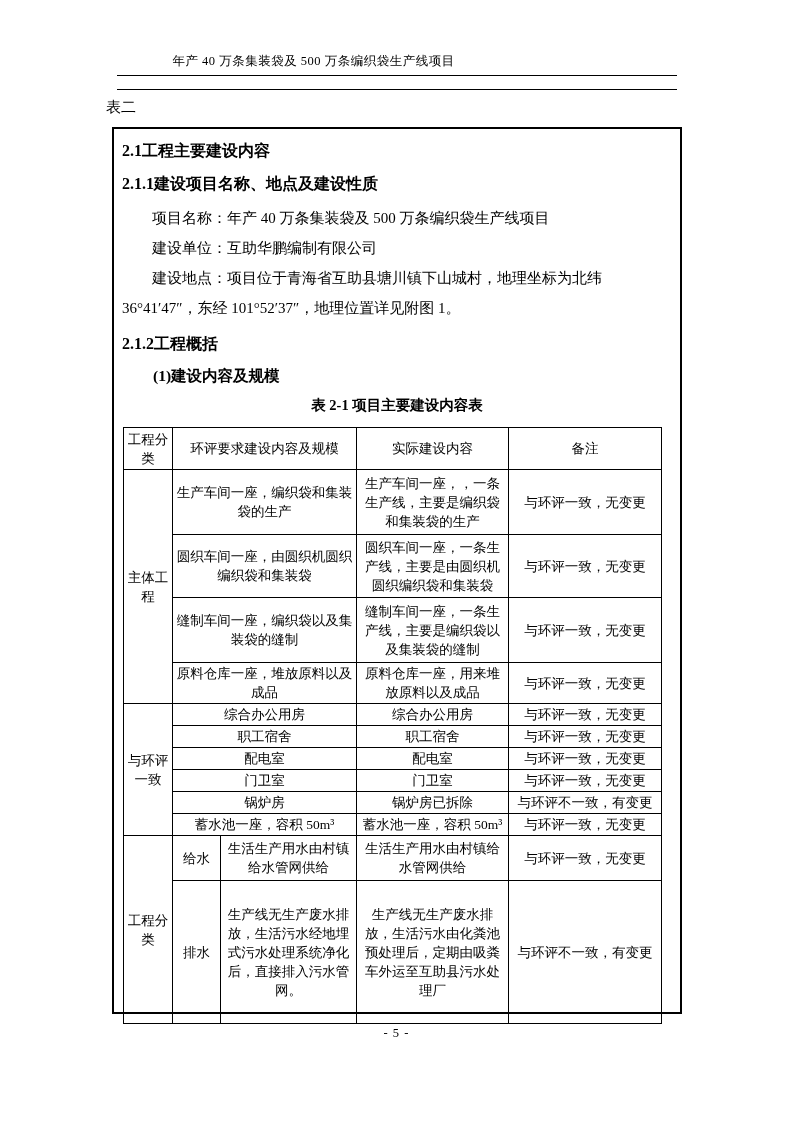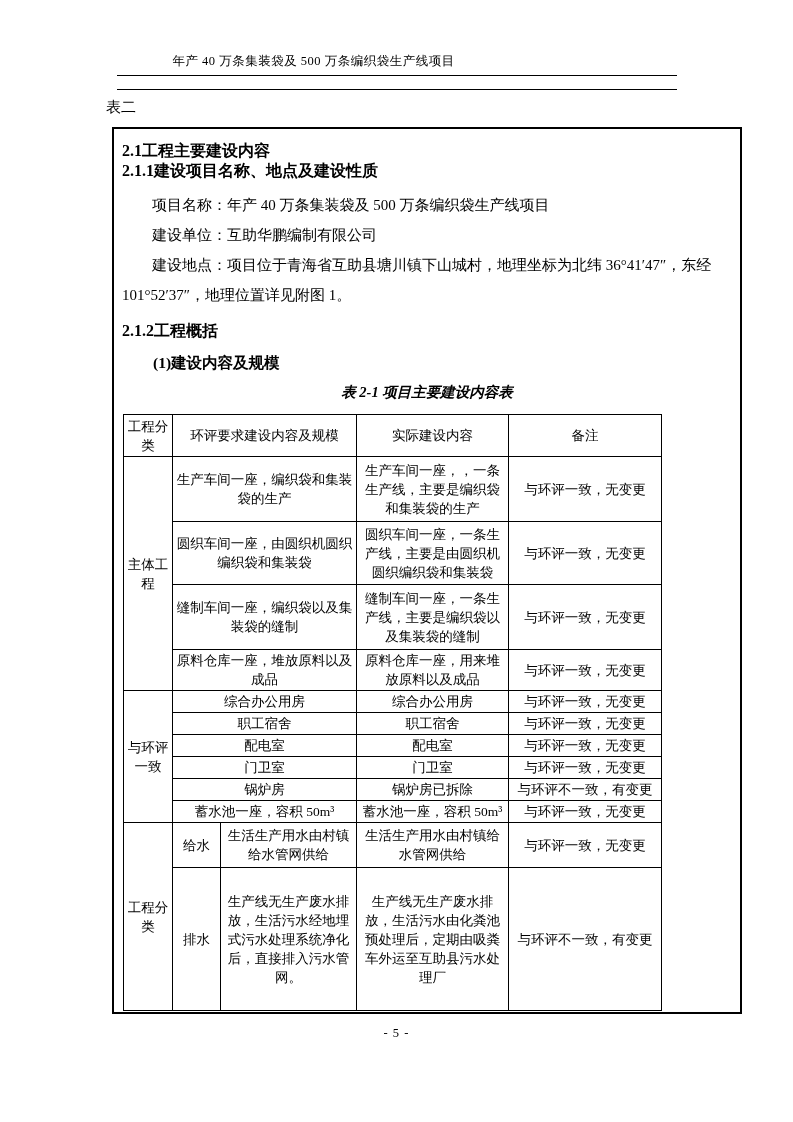--- a/index.html
+++ b/index.html
@@ -10,31 +10,31 @@
   }
   .page-header-title{
     position:absolute;top:53px;left:0;width:627px;text-align:center;
     font-size:12.5px;letter-spacing:0.5px;
   }
   .hrule{position:absolute;left:117px;width:560px;height:0;border-top:1px solid #000;}
   .hrule-1{top:75px;}
   .hrule-2{top:89px;}
   .table-label{position:absolute;left:106px;top:98px;font-size:15px;}
   .content-box{
-    position:absolute;left:112px;top:127px;width:630px;height:887px;
+    position:absolute;left:112px;top:127px;width:570px;height:887px;
     border:2px solid #000;box-sizing:border-box;padding:6px 8px 0 8px;
   }
   .h-sec{font-size:16px;font-weight:bold;margin:0;line-height:20px;}
   .h1x{margin-top:6px;}
-  .h2x{}
+  .h2x{margin-top:13px;}
   .h3x{margin-top:11px;}
   .para{font-size:15px;line-height:30px;margin:0;text-indent:2em;}
   .p1x{margin-top:9px;}
   .h4x{margin-top:12px;text-indent:2em;font-size:15.5px;}
-  .tbl-title{margin-top:9px;font-size:14.5px;font-weight:bold;text-align:center;text-indent:0;font-style:italic;}
+  .tbl-title{margin-top:9px;font-size:14.5px;font-weight:bold;text-align:center;text-indent:0;}
   table.main{
     border-collapse:collapse;margin-top:12px;margin-left:1px;
     table-layout:fixed;width:538px;font-size:13.5px;padding-left:36px;
   }
   table.main td{
     border:1px solid #000;text-align:center;vertical-align:middle;
     padding:1px 3px;line-height:19px;box-sizing:border-box;
     overflow:hidden;
   }
   .rh42 td{height:42px;}

